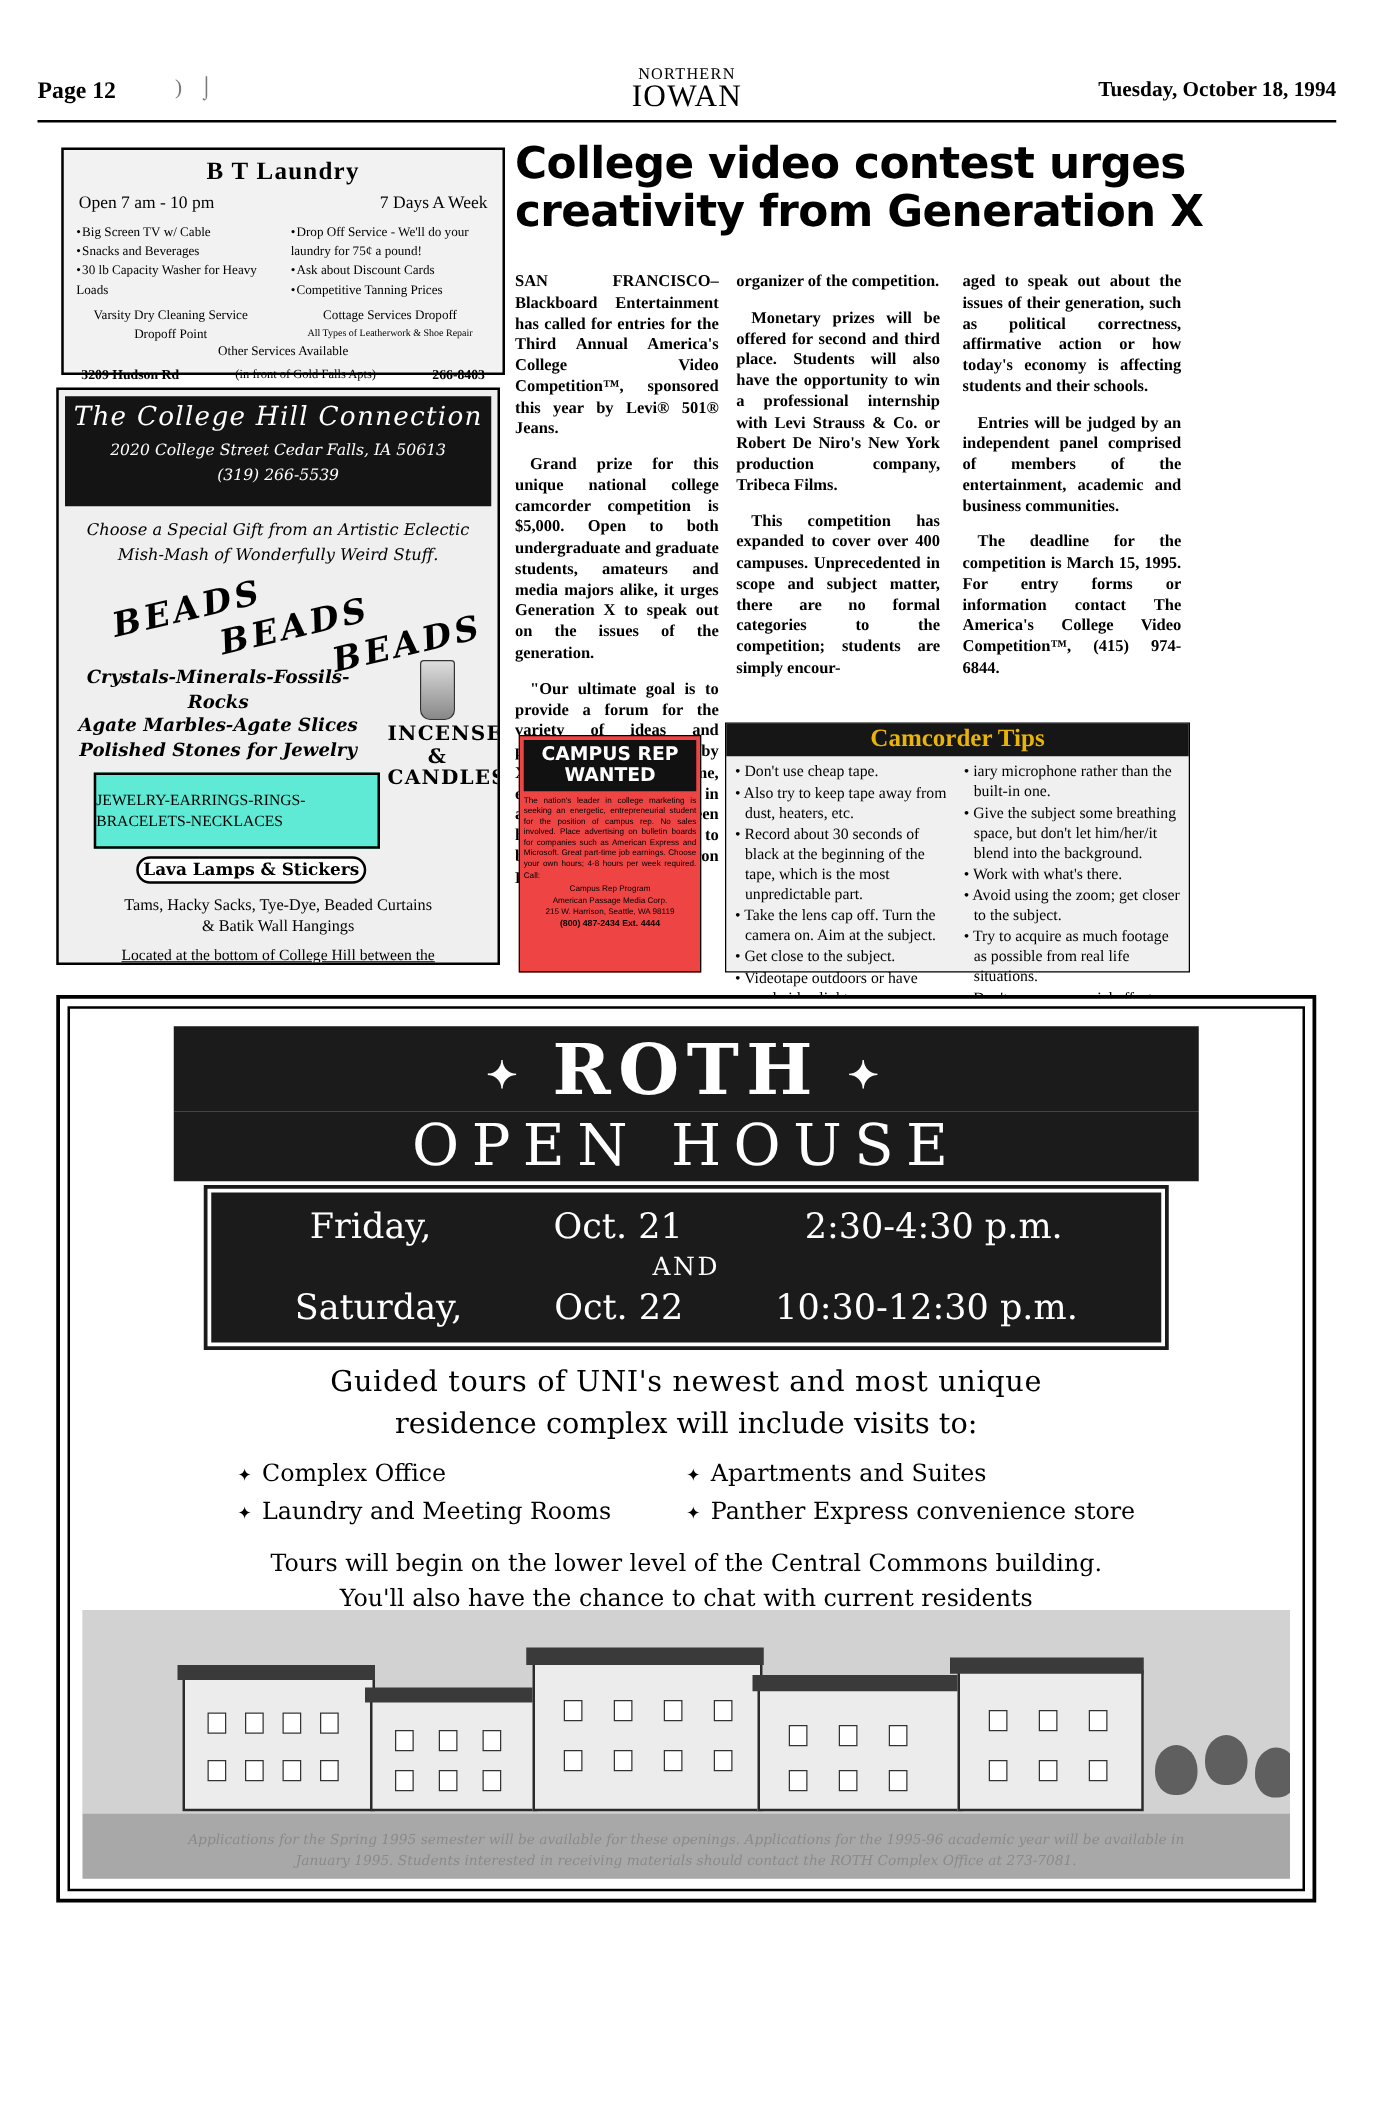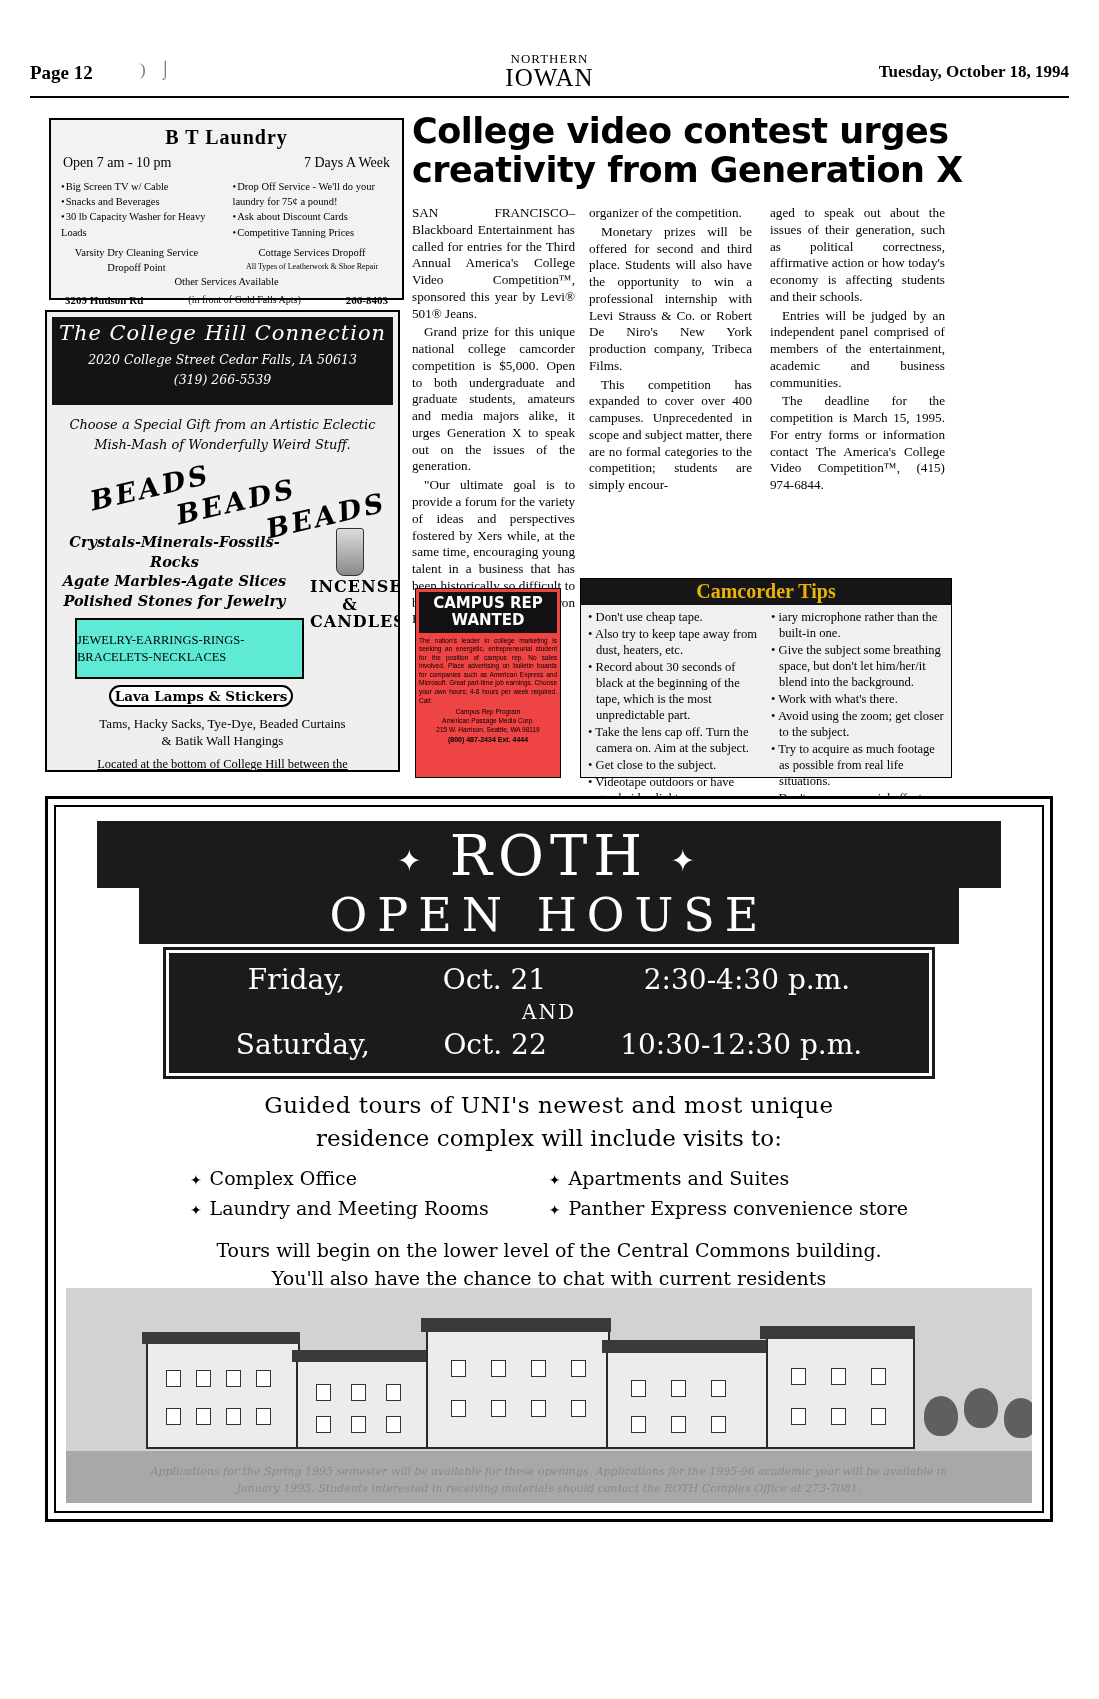--- a/index.html
+++ b/index.html
@@ -266,21 +266,21 @@
     line-height: 1.12;
     letter-spacing: -0.5px;
   }
   .col {
     position: absolute;
     font-size: 13.2px;
     line-height: 1.27;
     text-align: justify;
     font-family: "Liberation Serif", serif;
   }
-  .col p { margin: 0 0 2px 0; text-indent: 12px; }
+  .col p { margin: 12px 0 2px 0; text-indent: 12px; font-weight: bold; }
   .col p.first { text-indent: 0; }
   .col-1 { left: 412px; top: 205px; width: 163px; }
   .col-2 { left: 589px; top: 205px; width: 163px; }
   .col-3 { left: 770px; top: 205px; width: 175px; }
 
   
   .campus-rep {
     position: absolute;
     left: 415px; top: 588px;
     width: 146px; height: 190px;
@@ -367,24 +367,24 @@
     position: absolute;
     inset: 6px;
     border: 2px solid #000;
   }
   .roth-title {
     margin: 14px auto 0 auto;
     text-align: center;
     font-family: "DejaVu Serif", serif;
     font-size: 56px;
     letter-spacing: 6px;
-    font-weight: normal;
+    font-weight: bold;
     color: #fff;
     background: #1b1b1b;
-    width: 904px;
+    width: 820px;
     padding: 2px 0 0 0;
     position: relative;
   }
   .roth-title .dia { font-size: 30px; vertical-align: middle; margin: 0 22px; }
   .roth-sub {
     text-align: center;
     font-family: "DejaVu Serif", serif;
     font-size: 46px;
     letter-spacing: 10px;
     color: #fff;

